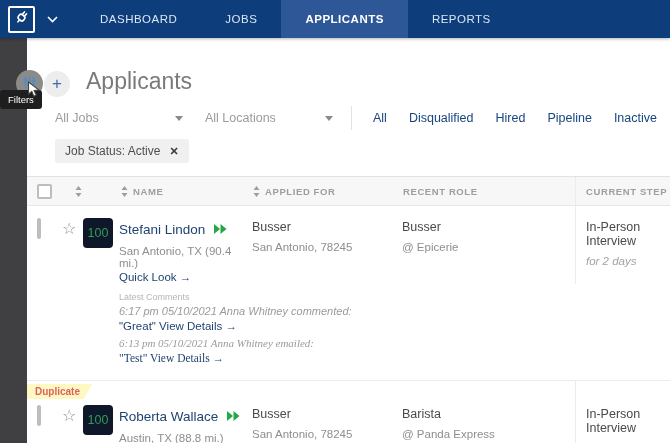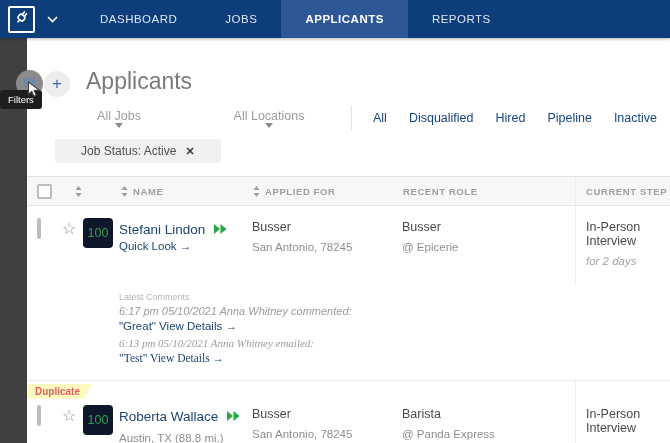--- a/index.html
+++ b/index.html
@@ -31,33 +31,33 @@
   .add-btn { position:absolute; left:44px; top:71px; width:26px; height:26px;
     border-radius:50%; background:#ededed; z-index:3; display:flex; align-items:center;
     justify-content:center; color:#3a6cae; font-size:17px; font-weight:400; cursor:pointer; }
   .page-title { position:absolute; left:86px; top:68px; font-size:23px;
     color:#7a7a7a; font-weight:400; z-index:3; }
 
   
   .filter-bar { position:absolute; left:55px; top:105px; right:0; height:26px;
     display:flex; align-items:center; z-index:3; }
   .dropdown { display:flex; align-items:center; justify-content:space-between;
-    width:128px; color:#9b9b9b; font-size:12.5px; cursor:pointer;flex-direction:column; }
+    width:128px; color:#9b9b9b; font-size:12.5px; cursor:pointer; }
   .dropdown + .dropdown { margin-left:22px; }
   .caret-down { width:0; height:0; border-left:4px solid transparent;
     border-right:4px solid transparent; border-top:5px solid #8a8a8a; }
   .vdivider { width:1px; height:24px; background:#e3e3e3; margin:0 10px 0 18px; }
   .status-tabs { display:flex; align-items:center; }
   .tab { padding:0 11px; color:#17457f; font-size:12.5px; font-weight:500;
     cursor:pointer; white-space:nowrap;text-align:center; }
   .tab.pill { background:#12417f; color:#fff; border-radius:14px; height:26px;
     display:flex; align-items:center; gap:7px; padding:0 14px; margin:0 4px; }
 
   .chip { position:absolute; left:55px; top:139px; background:#f0f0f0; border-radius:3px;
-    padding:5px 26px; display:flex; align-items:center; gap:9px; font-size:12px;
+    padding:5px 10px; display:flex; align-items:center; gap:9px; font-size:12px;
     color:#4f4f4f; z-index:3; }
   .chip .x { font-size:11px; color:#3c3c3c; font-weight:bold; cursor:pointer; }
 
   
   .table { position:absolute; left:27px; top:176px; width:643px; z-index:3; }
   .grid { display:grid; grid-template-columns:32px 24px 36px 130px 150px 176px 1fr; }
   .thead { height:30px; align-items:center; background:#f7f7f7;
     border-top:1px solid #e2e2e2; border-bottom:1px solid #e7e7e7;
     color:#9e9e9e; font-size:9.5px; font-weight:bold; letter-spacing:.6px; }
   .thead .hcell { display:flex; align-items:center; gap:5px; }
@@ -220,20 +220,21 @@
       <div class="cell">
         <div class="name-line">
           <span class="name">Stefani Lindon</span>
           <span>
             <svg width="13" height="10" viewBox="0 0 13 10">
                 <path d="M0 0 L6 5 L0 10 Z" fill="#27a648"></path>
                 <path d="M6.5 0 L12.5 5 L6.5 10 Z" fill="#27a648"></path>
               </svg>
           </span>
         </div>
+        <div class="sub">San Antonio, TX (90.4 mi.)</div>
         <div class="quick">Quick Look →</div>
       </div>
       <div class="cell" style="padding-left:3px">
         <div class="role">Busser</div>
         <div class="sub">San Antonio, 78245</div>
       </div>
       <div class="cell" style="padding-left:3px">
         <div class="role">Busser</div>
         <div class="sub">@ Epicerie</div>
       </div>

